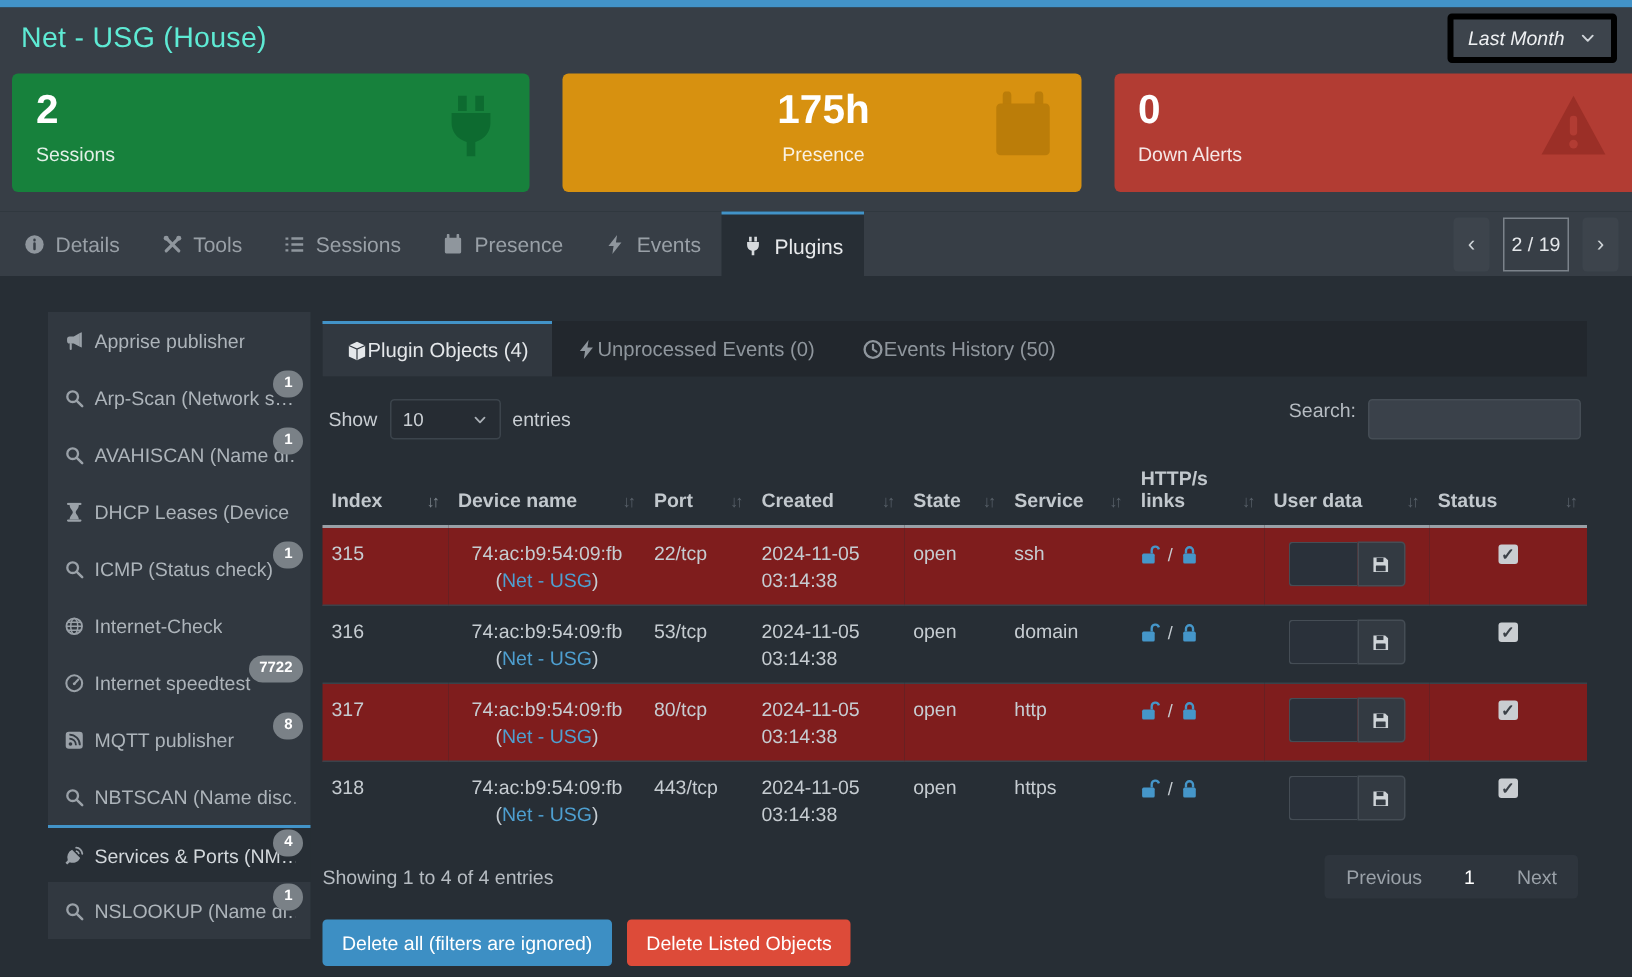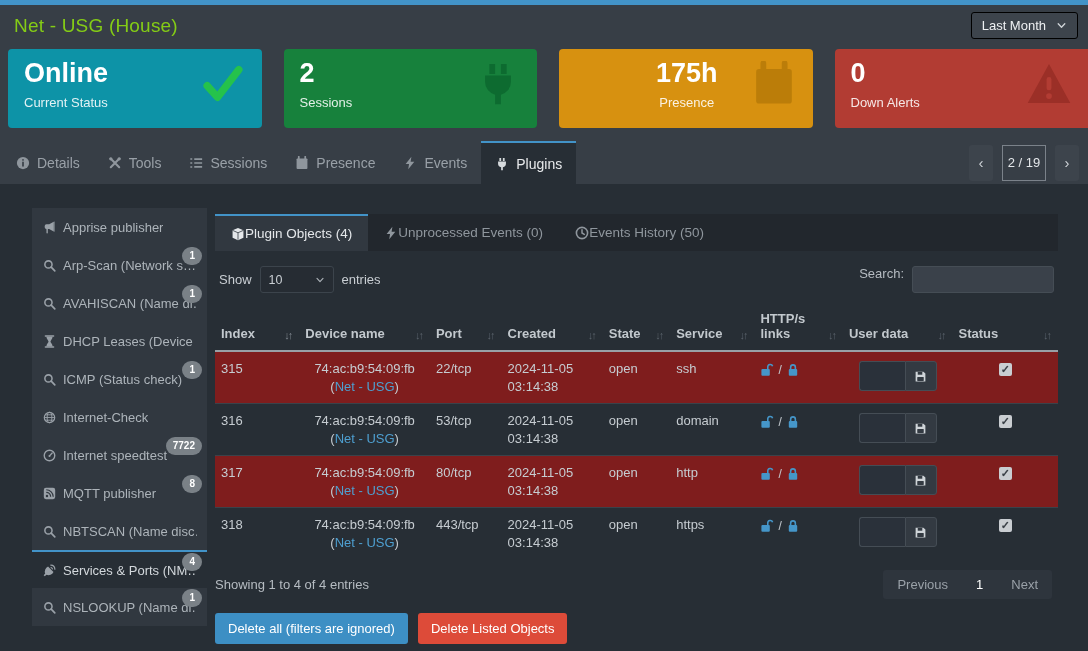--- a/index.html
+++ b/index.html
@@ -10,25 +10,25 @@
     color:#c9ced3;
     font-size:13px;
   }
   .ic { display:inline-flex; width:1em; height:1em; flex:0 0 auto; }
   .ic svg { width:100%; height:100%; }
 
   
   .top-strip { height:5px; background:#4293c8; }
   .header-area { background:#373e46; padding-bottom:13px; position:relative; }
   .title-row { height:41px; display:flex; align-items:center; padding:0 10px 0 14px; }
-  .page-title { font-size:19px; font-weight:400; color:#84cc16; letter-spacing:.2px; }
+  .page-title { font-size:19px; font-weight:400; color:#5eead4; letter-spacing:.2px; }
   .period-select {
     margin-left:auto; display:flex; align-items:center; gap:10px;
-    border:1px solid #000000; background:#3d444c; color:#eef0f2;
-    padding:5px 10px; border-radius:3px; font-size:13px; cursor:pointer;
+    border:4px solid #000000; background:#3d444c; color:#eef0f2;
+    padding:5px 10px; border-radius:3px; font-size:13px; cursor:pointer;font-style:italic;
   }
   .period-select .ic { font-size:11px; color:#cfd4d8; }
 
   .cards-row { display:flex; gap:22px; padding:3px 0 0 8px; }
   .card { flex:1; height:79px; border-radius:4px; position:relative; padding:8px 14px 10px 16px; overflow:hidden; }
   .card:last-child { border-top-right-radius:0; border-bottom-right-radius:0; }
   .card-value { font-size:27px; font-weight:700; color:#fff; line-height:1.25; }
   .card-label { font-size:13px; color:rgba(255,255,255,.88); margin-top:4px; }
   .card-icon { position:absolute; right:16px; top:12px; font-size:46px; }
 
@@ -145,29 +145,20 @@
     <div class="period-select">
       <span>Last Month</span>
       <span class="ic">
           <svg viewBox="0 0 16 16">
             <path d="M3.2 5.5L8 10.5l4.8-5" fill="none" stroke="currentColor" stroke-width="1.9" stroke-linecap="round" stroke-linejoin="round"></path>
           </svg>
         </span>
     </div>
   </div>
   <div class="cards-row">
-      <div class="card" style="background: rgb(13, 147, 167);">
-        <div class="card-value">Online</div>
-        <div class="card-label">Current Status</div>
-        <span class="card-icon ic" style="color:#25c24b;--cut:#0d93a7">
-          <svg viewBox="0 0 16 16">
-            <path d="M2.5 8.6l3.6 4L13.5 3" fill="none" stroke="currentColor" stroke-width="2.6" stroke-linecap="round" stroke-linejoin="round"></path>
-          </svg>
-        </span>
-      </div>
       <div class="card" style="background: rgb(23, 129, 60);">
         <div class="card-value">2</div>
         <div class="card-label">Sessions</div>
         <span class="card-icon ic" style="color:#0d6b30;--cut:#17813c">
           <svg viewBox="0 0 16 16">
             <path d="M5 1v3.5h2V1zM9 1v3.5h2V1zM3.5 5h9v2.3A4.5 4.5 0 0 1 9 11.7V15H7v-3.3A4.5 4.5 0 0 1 3.5 7.3z" fill="currentColor"></path>
           </svg>
         </span>
       </div>
       <div class="card" style="background: rgb(215, 145, 16); text-align: center;">

